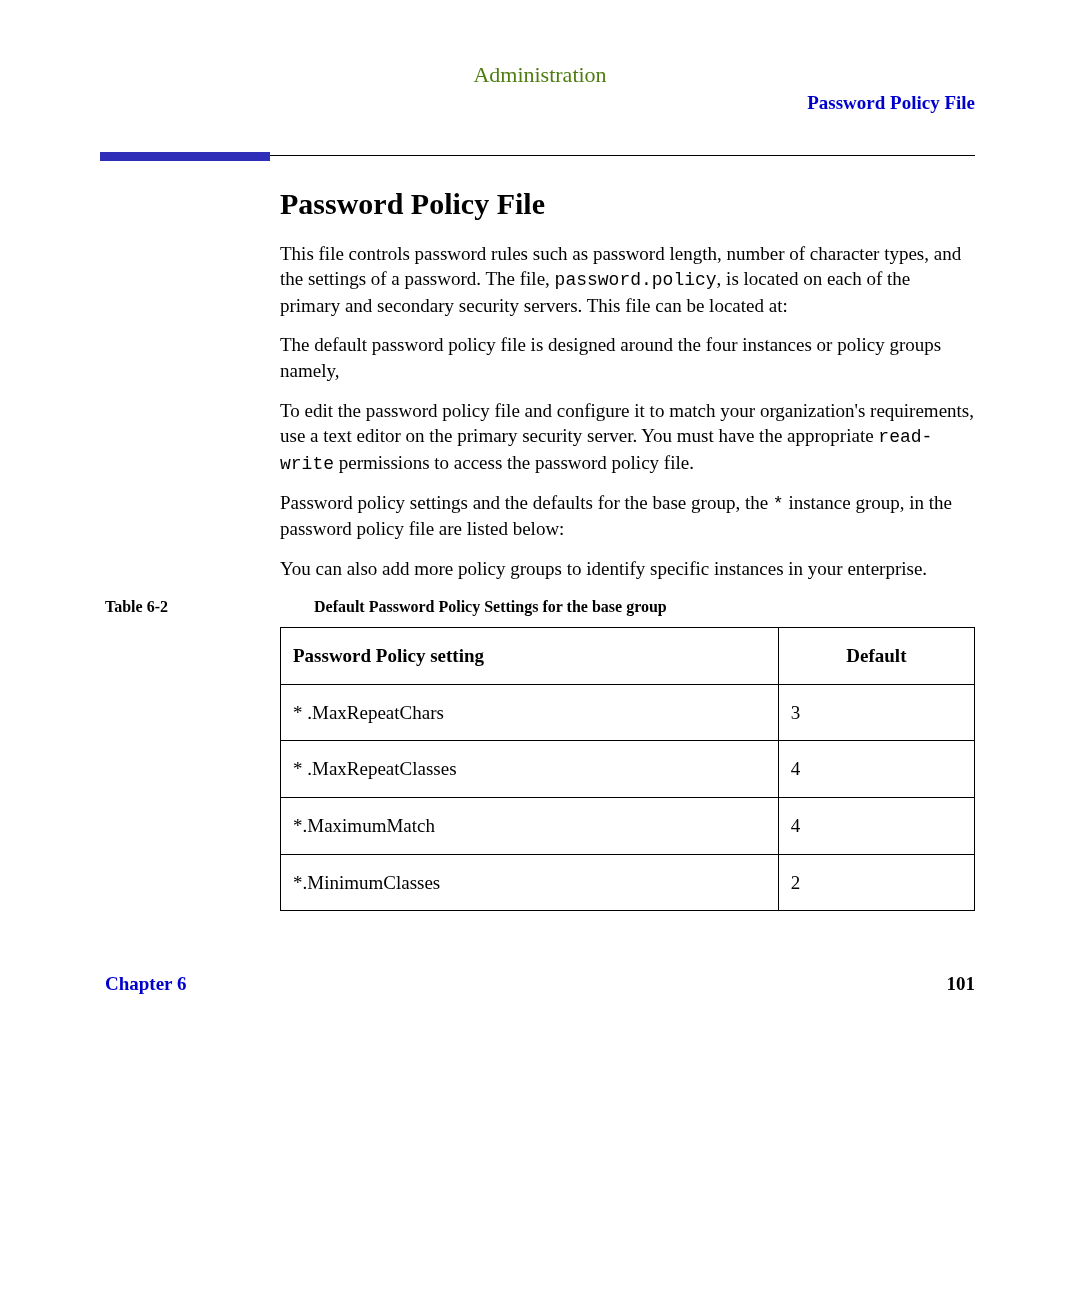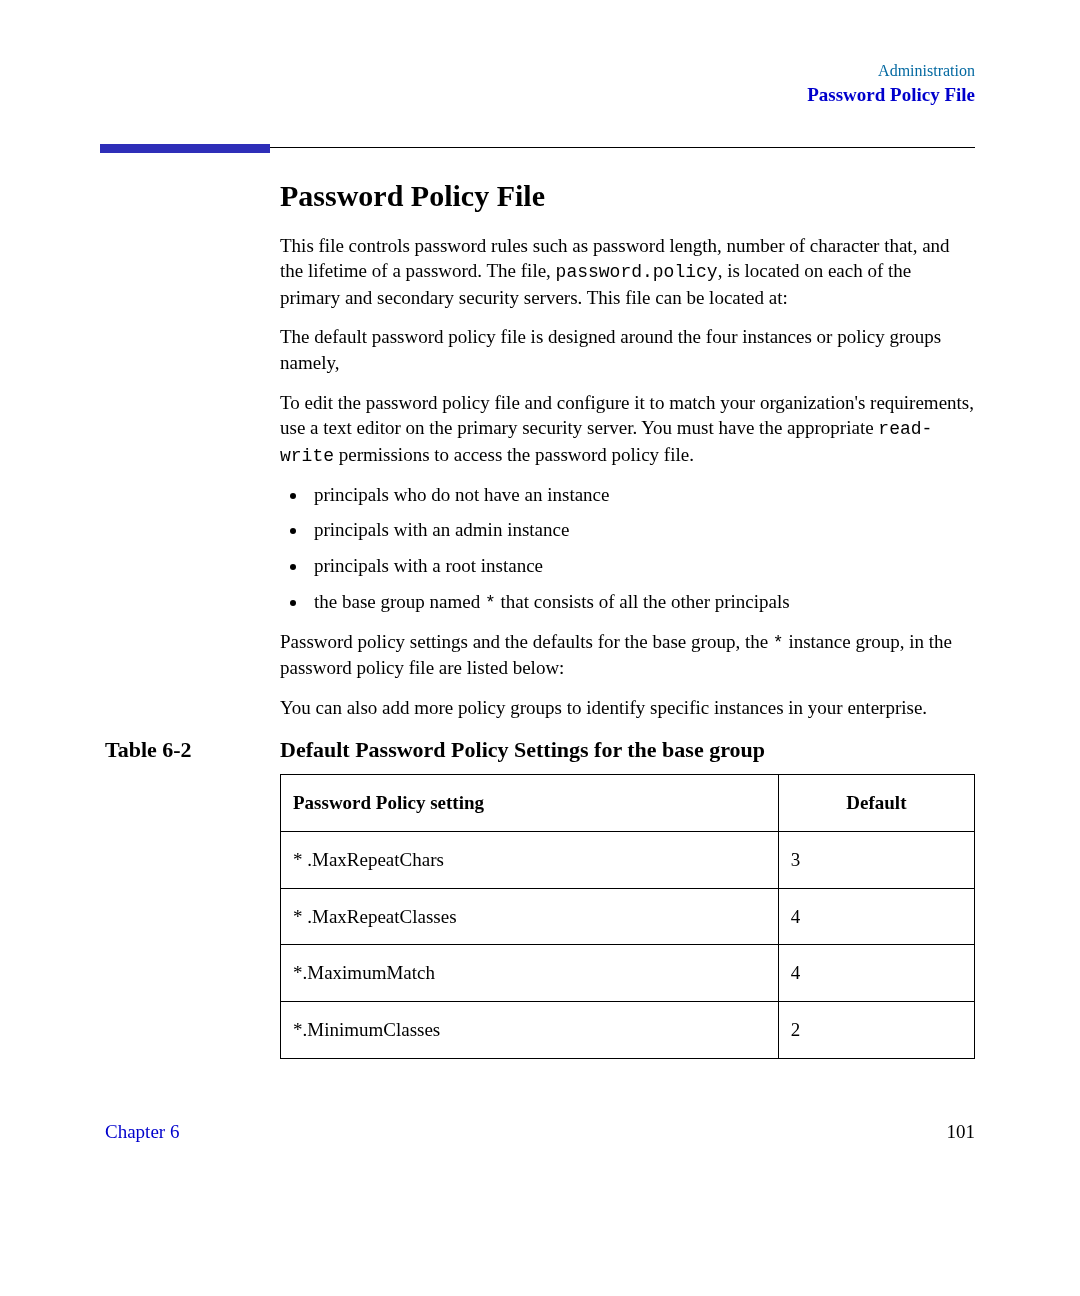--- a/index.html
+++ b/index.html
@@ -11,22 +11,23 @@
     margin: 0;
     padding: 60px 105px 40px 105px;
     width: 1080px;
     box-sizing: border-box;
   }
   .header-right {
     text-align: right;
     margin-bottom: 40px;
   }
   .header-admin {
-    color: #0369a1;
-    font-size: 16px;
+    color: #4d7c0f;
+    font-size: 22px;
+    text-align: center;
   }
   .header-sub {
     color: #0000cc;
     font-weight: bold;
     font-size: 19px;
   }
   .rule-wrap {
     position: relative;
     margin-bottom: 28px;
   }
@@ -70,21 +71,22 @@
   li {
     margin-bottom: 10px;
     padding-left: 6px;
   }
   .table-label-row {
     display: flex;
     margin-left: -175px;
     margin-top: 6px;
     margin-bottom: 10px;
     font-weight: bold;
-    font-size: 22px;
+    font-size: 16px;
+    gap: 34px;
   }
   .table-label-left {
     width: 175px;
     flex-shrink: 0;
   }
   table {
     border-collapse: collapse;
     width: 100%;
     font-size: 19px;
   }
@@ -96,21 +98,21 @@
   }
   th {
     font-weight: bold;
     text-align: left;
   }
   th.default-col { text-align: center; }
   .footer {
     display: flex;
     justify-content: space-between;
     margin-top: 60px;
-    font-weight: normal;
+    font-weight: bold;
     font-size: 19px;
   }
   .footer-left { color: #0000cc; }
 </style>
 </head>
 <body>
 
 <div class="header-right">
   <div class="header-admin">Administration</div>
   <div class="header-sub">Password Policy File</div>
@@ -119,39 +121,31 @@
 <div class="rule-wrap">
   <div class="thick-mark"></div>
   <hr class="thin-rule">
 </div>
 
 <div class="content">
 
   <h1>Password Policy File</h1>
 
   <p>
-    <span>This file controls password rules such as password length, number of character that, and the lifetime of a password. The file, </span><code>password.policy</code><span>, is located on each of the primary and secondary security servers. This file can be located at:</span>
+    <span>This file controls password rules such as password length, number of character types, and the settings of a password. The file, </span><code>password.policy</code><span>, is located on each of the primary and secondary security servers. This file can be located at:</span>
   </p>
 
 
 
   <p>The default password policy file is designed around the four instances or policy groups namely,</p>
 
   <p>
     <span>To edit the password policy file and configure it to match your organization's requirements, use a text editor on the primary security server. You must have the appropriate </span><code>read-write</code><span> permissions to access the password policy file.</span>
   </p>
 
-  <ul>
-    <li>principals who do not have an instance</li>
-    <li>principals with an admin instance</li>
-    <li>principals with a root instance</li>
-    <li>
-      <span>the base group named </span><code>*</code><span> that consists of all the other principals</span>
-    </li>
-  </ul>
 
   <p>
     <span>Password policy settings and the defaults for the base group, the </span><code>*</code><span> instance group, in the password policy file are listed below:</span>
   </p>
 
   <p>You can also add more policy groups to identify specific instances in your enterprise.</p>
 
   <div class="table-label-row">
     <div class="table-label-left">Table 6-2</div>
     <div>Default Password Policy Settings for the base group</div>

